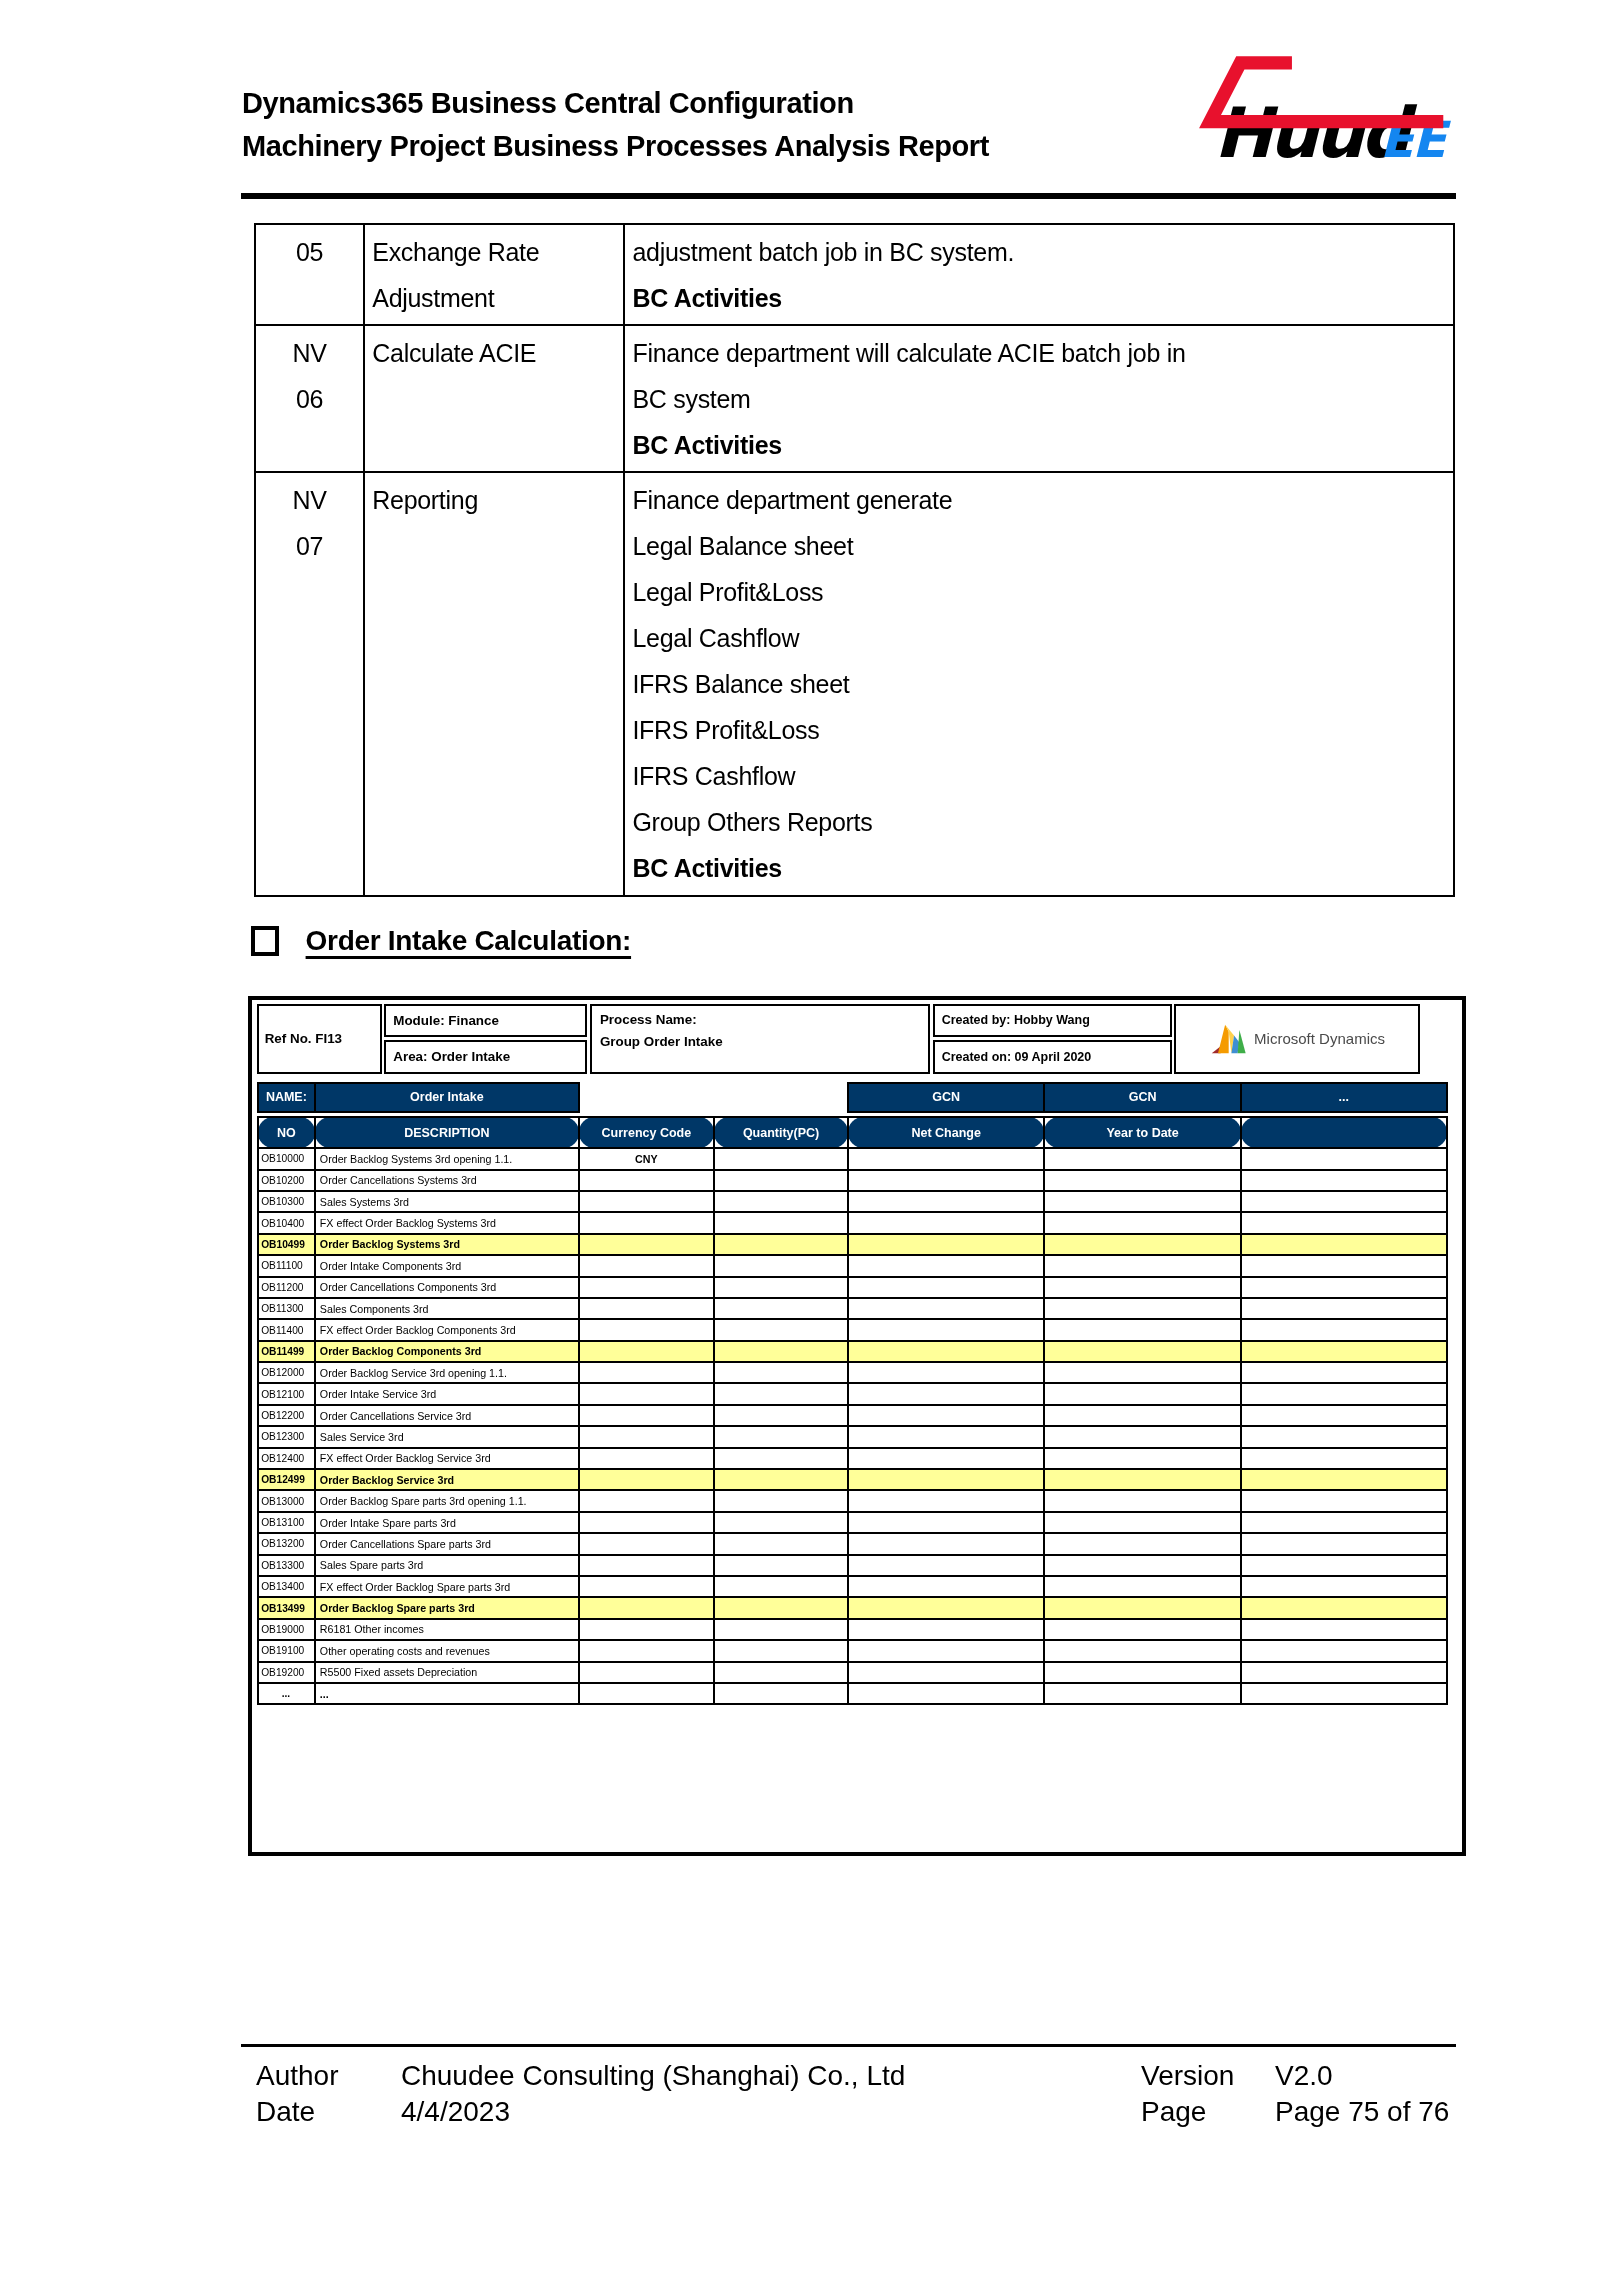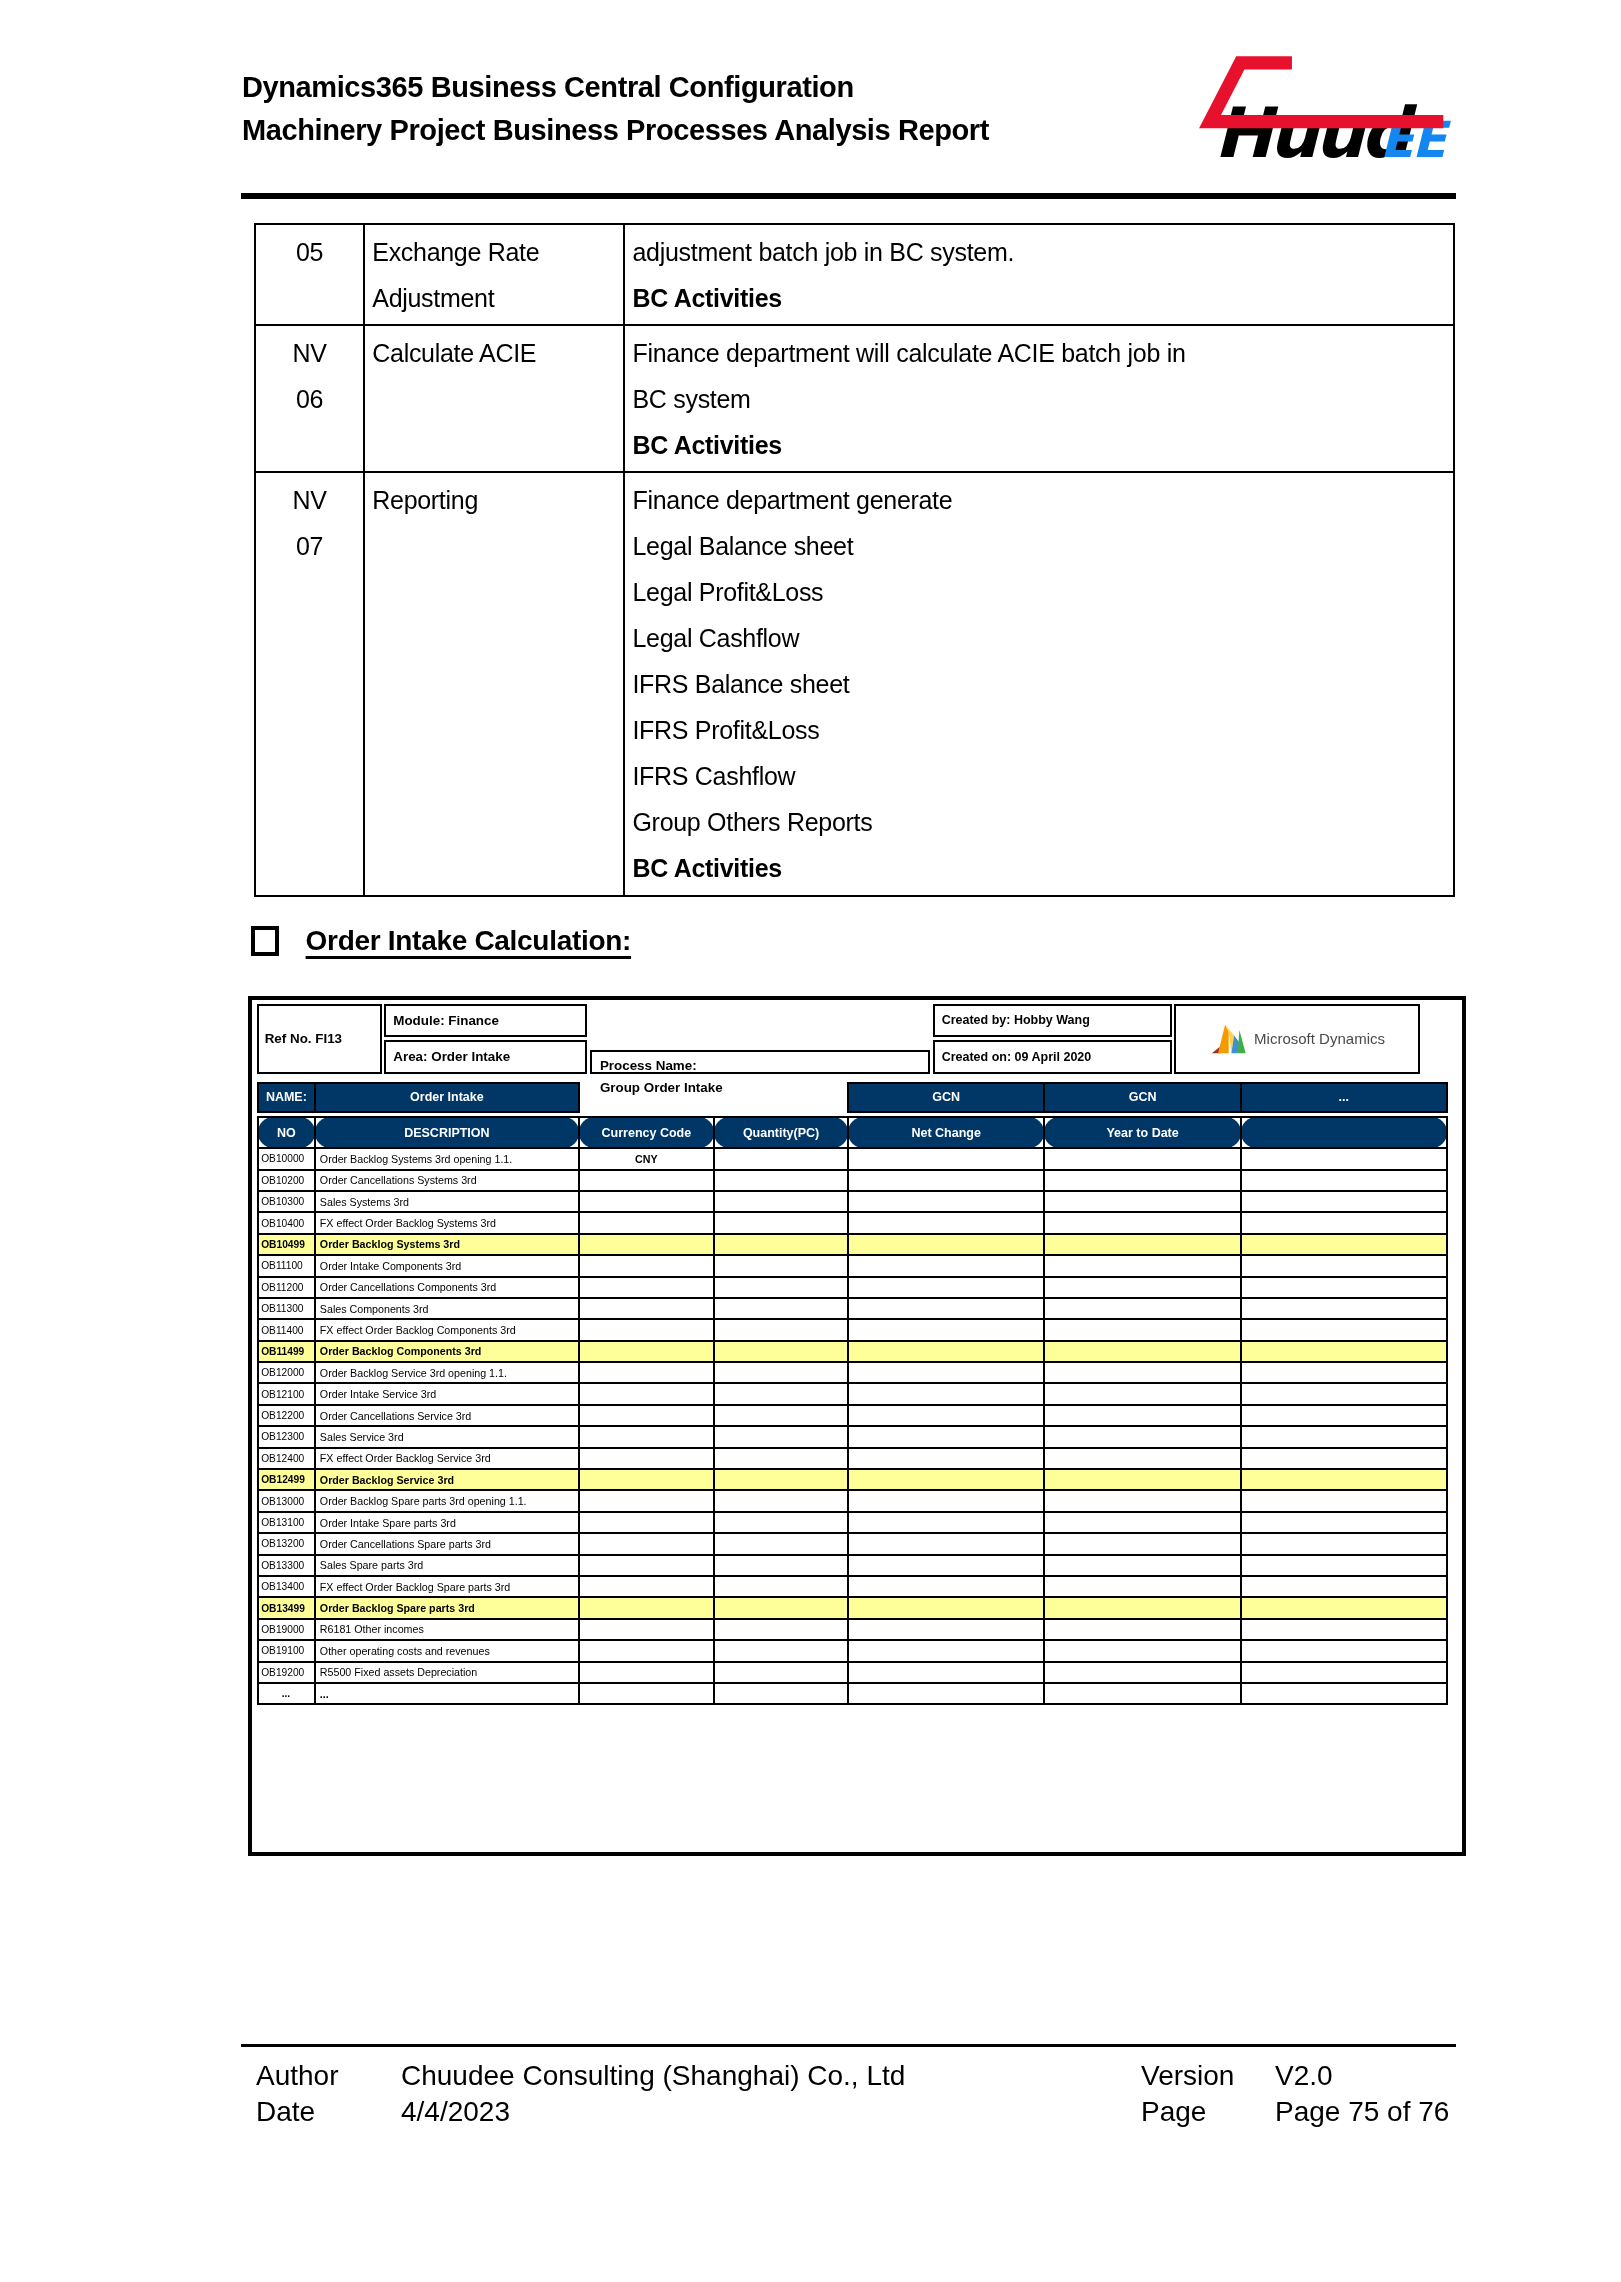--- a/index.html
+++ b/index.html
@@ -1,20 +1,20 @@
 <!DOCTYPE html>
 <html style="font-size:14.3px"><head>
 <meta charset="utf-8">
 <style>
   html,body{margin:0;padding:0;background:#ffffff;}
   body{width:1622px;height:2282px;position:relative;font-family:"Liberation Sans",sans-serif;color:#000;}
   .abs{position:absolute;}
 
   
-  .title-block{left:242px;top:66px;width:980px;}
+  .title-block{left:242px;top:82px;width:980px;}
   .title-line{font-size:29px;font-weight:bold;letter-spacing:-0.4px;line-height:43px;white-space:nowrap;}
   .header-rule{left:241px;top:193px;width:1215px;height:6.2px;background:#000;}
 
   
   .logo{left:1194px;top:52px;width:276px;height:134px;}
 
   
   .process-table-wrap{left:254px;top:223px;}
   table.ptable{border-collapse:collapse;table-layout:fixed;}
   table.ptable td{border:2.7px solid #000;vertical-align:top;padding:3.6px 7.1px;font-size:25px;line-height:46px;letter-spacing:-0.3px;}
@@ -29,21 +29,21 @@
   .section-title{font-size:28px;font-weight:bold;letter-spacing:-0.3px;
     text-decoration:underline;text-decoration-thickness:2.7px;text-underline-offset:6.2px;}
 
   
   .figure{left:248px;top:996px;width:1201px;height:845px;border:4.5px solid #000;padding:3.6px 4.5px;background:#fff;}
   .sheet-head{display:flex;gap:2.7px;height:70px;margin-bottom:8px;}
   .hbox{border:2.7px solid #000;box-sizing:border-box;font-weight:bold;font-size:13.4px;}
   .hbox.ref{width:125px;display:flex;align-items:center;padding-left:6.2px;}
   .hbox-stack{display:flex;flex-direction:column;gap:2.7px;border:none;padding:0;width:203px;}
   .hbox-stack .cellA{border:2.7px solid #000;box-sizing:border-box;flex:1;display:flex;align-items:center;padding-left:7.1px;font-weight:bold;font-size:13.4px;}
-  .hbox.proc{width:340px;padding:3.6px 0 0 8px;line-height:21.4px;margin-top:46px;}
+  .hbox.proc{width:340px;padding:3.6px 0 0 8px;line-height:21.4px;}
   .hbox-stack.created{width:239px;text-align:center;}
   .hbox-stack.created .cellA{font-size:12.5px;}
   .hbox.mslogo{width:246px;display:flex;align-items:center;justify-content:center;gap:3.6px;border:2.7px solid #000;}
   .ms-text{font-size:15px;color:#4a4a4a;font-weight:normal;letter-spacing:0;}
 
   table.sheet{border-collapse:collapse;table-layout:fixed;width:1191px;}
   table.sheet td{box-sizing:border-box;overflow:hidden;white-space:nowrap;}
   td.navy{background:#003767;color:#fff;font-weight:bold;text-align:center;border:2.7px solid #000;font-size:12.5px;height:29px;}
   td.blank{background:#fff;border:none;}
   .gapline{height:3.6px;}

